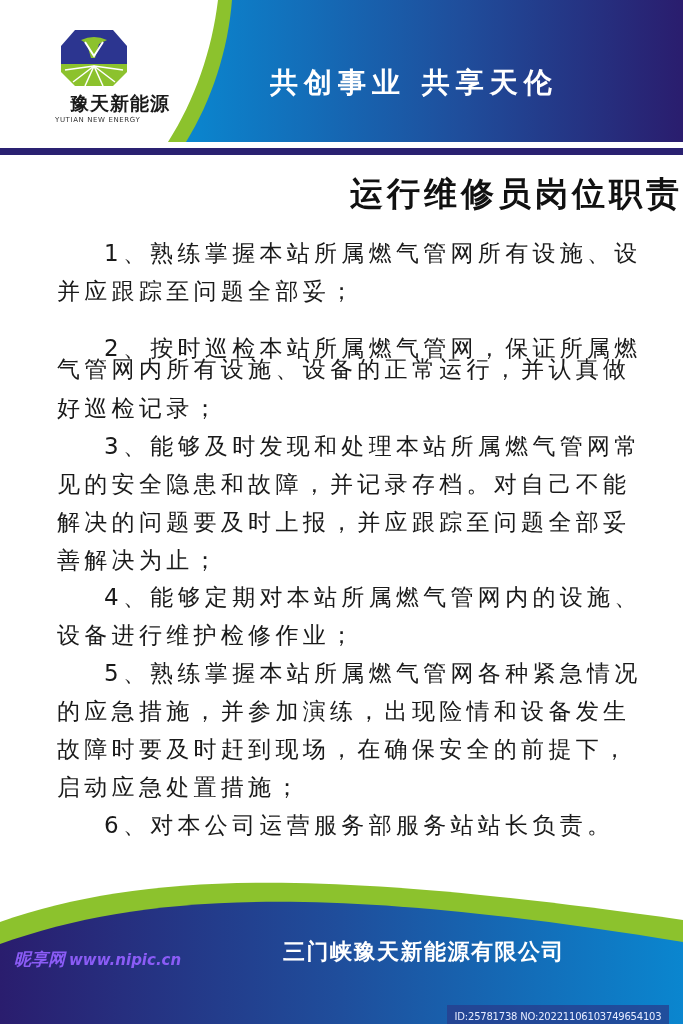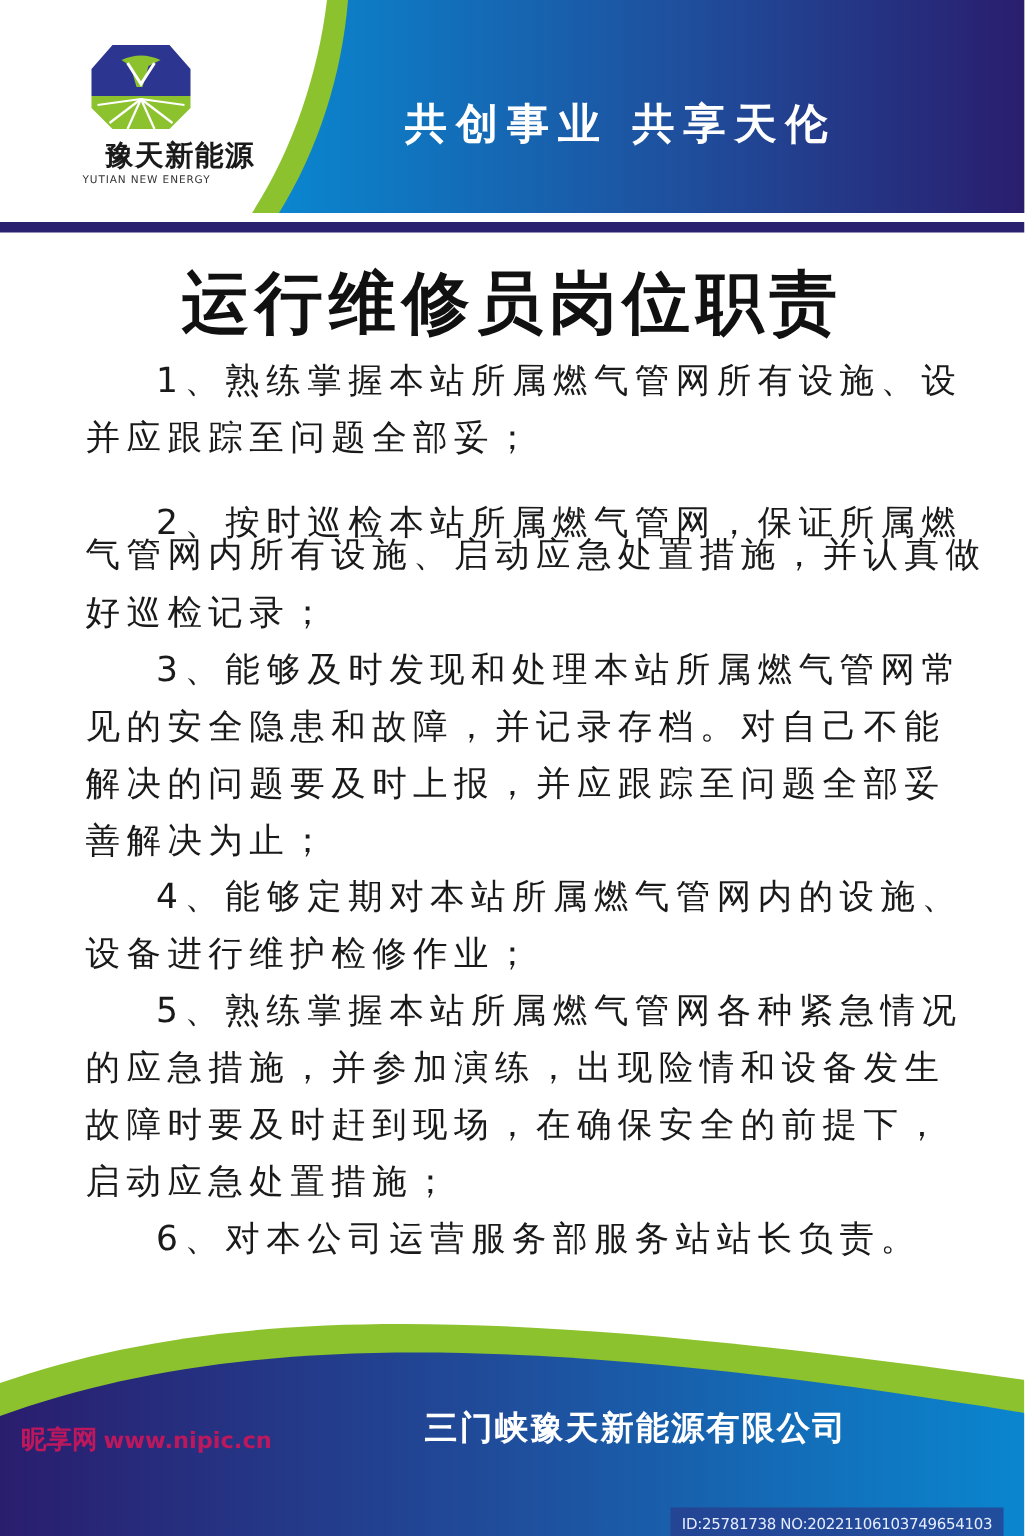--- a/index.html
+++ b/index.html
@@ -5,27 +5,27 @@
   html, body { margin:0; padding:0; }
   body { width:683px; height:1024px; position:relative; overflow:hidden; background:#ffffff; font-family:"DejaVu Sans", sans-serif; }
   .header { position:absolute; left:0; top:0; width:683px; height:144px; }
   .header svg { position:absolute; left:0; top:0; }
   .logo { position:absolute; left:55px; top:28px; width:130px; height:100px; }
   .logo-mark { position:absolute; left:26px; top:0; }
   .logo-cn { position:absolute; left:0; top:63px; width:130px; text-align:center; font-size:19px; font-weight:bold; color:#1a1a1a; letter-spacing:1px; }
   .logo-en { position:absolute; left:0; top:88px; width:130px; text-align:left; font-size:7px; color:#333; letter-spacing:0.6px; }
   .slogan { position:absolute; left:270px; top:64px; font-size:28px; font-weight:bold; color:#ffffff; letter-spacing:6px; white-space:nowrap; }
   .rule-dark { position:absolute; left:0; top:148px; width:683px; height:7px; background:#2a2171; }
-  .title { position:absolute; left:0; top:172px; width:683px; text-align:center; font-size:45px; font-weight:bold; color:#111; letter-spacing:4px; }
+  .title { position:absolute; left:0; top:172px; width:683px; text-align:right; font-size:33px; font-weight:bold; color:#111; letter-spacing:4px; }
   .line { position:absolute; left:57px; width:580px; font-size:23px; color:#1a1a1a; letter-spacing:4.3px; white-space:nowrap; }
   .indent { left:104px; }
   .footer { position:absolute; left:0; top:860px; width:683px; height:164px; }
   .footer svg { position:absolute; left:0; top:0; }
   .company { position:absolute; left:283px; top:937px; font-size:22px; font-weight:bold; color:#ffffff; letter-spacing:1.5px; white-space:nowrap; }
-  .watermark { position:absolute; left:14px; top:948px; font-size:17px; font-weight:bold; color:#be185d; white-space:nowrap; }
+  .watermark { position:absolute; left:14px; top:948px; font-size:17px; font-weight:bold; font-style:italic; color:#8b5cf6; white-space:nowrap; }
   .wm-url { font-size:15px; margin-left:4px; }
   .idbox { position:absolute; left:447px; top:993px; width:222px; height:24px; background:rgba(40,60,140,0.75); color:#e6ecff; font-size:10px; line-height:24px; text-align:center; letter-spacing:-0.2px;margin-top:12px; }
 </style>
 </head>
 <body>
 
 <div class="header">
   <svg width="683" height="142" viewBox="0 0 683 142">
     <defs>
       <linearGradient id="hg" x1="0" y1="0" x2="1" y2="0">
@@ -58,21 +58,21 @@
   <div class="slogan">共创事业 共享天伦</div>
 </div>
 <div class="rule-dark"></div>
 
 <div class="title">运行维修员岗位职责</div>
 
 <div>
   <div class="line indent" style="top:238px">1、熟练掌握本站所属燃气管网所有设施、设</div>
   <div class="line" style="top:276px">并应跟踪至问题全部妥；</div>
   <div class="line indent" style="top:333px">2、按时巡检本站所属燃气管网，保证所属燃</div>
-  <div class="line" style="top:354px">气管网内所有设施、启动应急处置措施，并认真做</div>
+  <div class="line" style="top:354px">气管网内所有设施、设备的正常运行，并认真做</div>
   <div class="line" style="top:393px">好巡检记录；</div>
   <div class="line indent" style="top:431px">3、能够及时发现和处理本站所属燃气管网常</div>
   <div class="line" style="top:469px">见的安全隐患和故障，并记录存档。对自己不能</div>
   <div class="line" style="top:507px">解决的问题要及时上报，并应跟踪至问题全部妥</div>
   <div class="line" style="top:545px">善解决为止；</div>
   <div class="line indent" style="top:582px">4、能够定期对本站所属燃气管网内的设施、</div>
   <div class="line" style="top:620px">设备进行维护检修作业；</div>
   <div class="line indent" style="top:658px">5、熟练掌握本站所属燃气管网各种紧急情况</div>
   <div class="line" style="top:696px">的应急措施，并参加演练，出现险情和设备发生</div>
   <div class="line" style="top:734px">故障时要及时赶到现场，在确保安全的前提下，</div>

